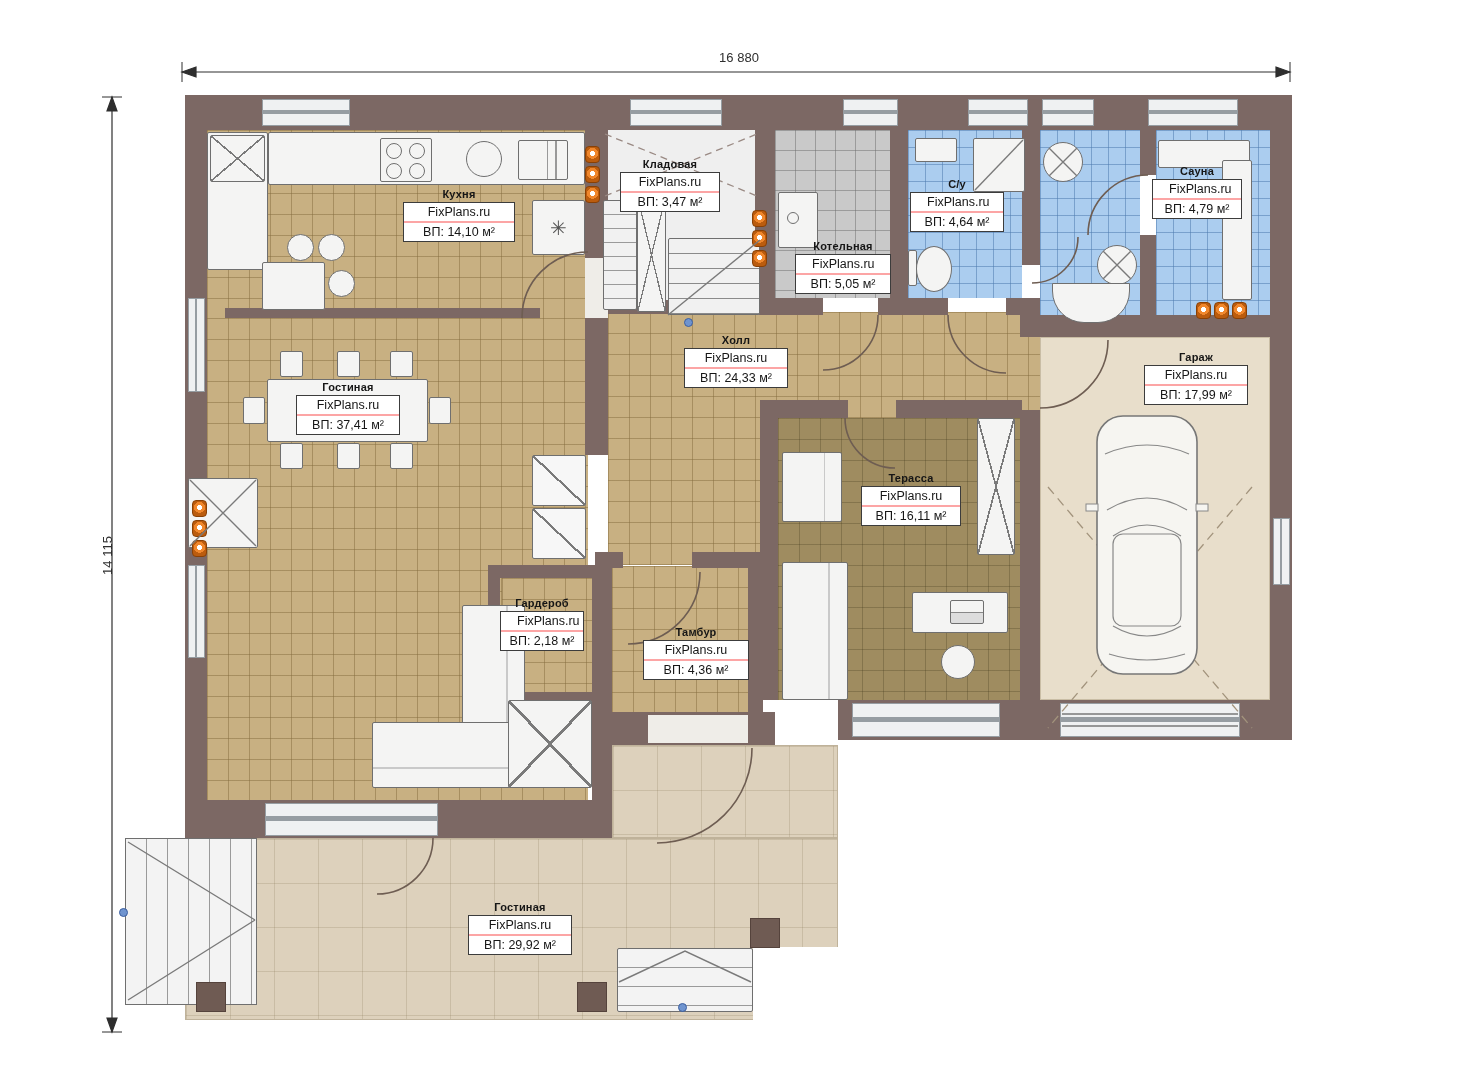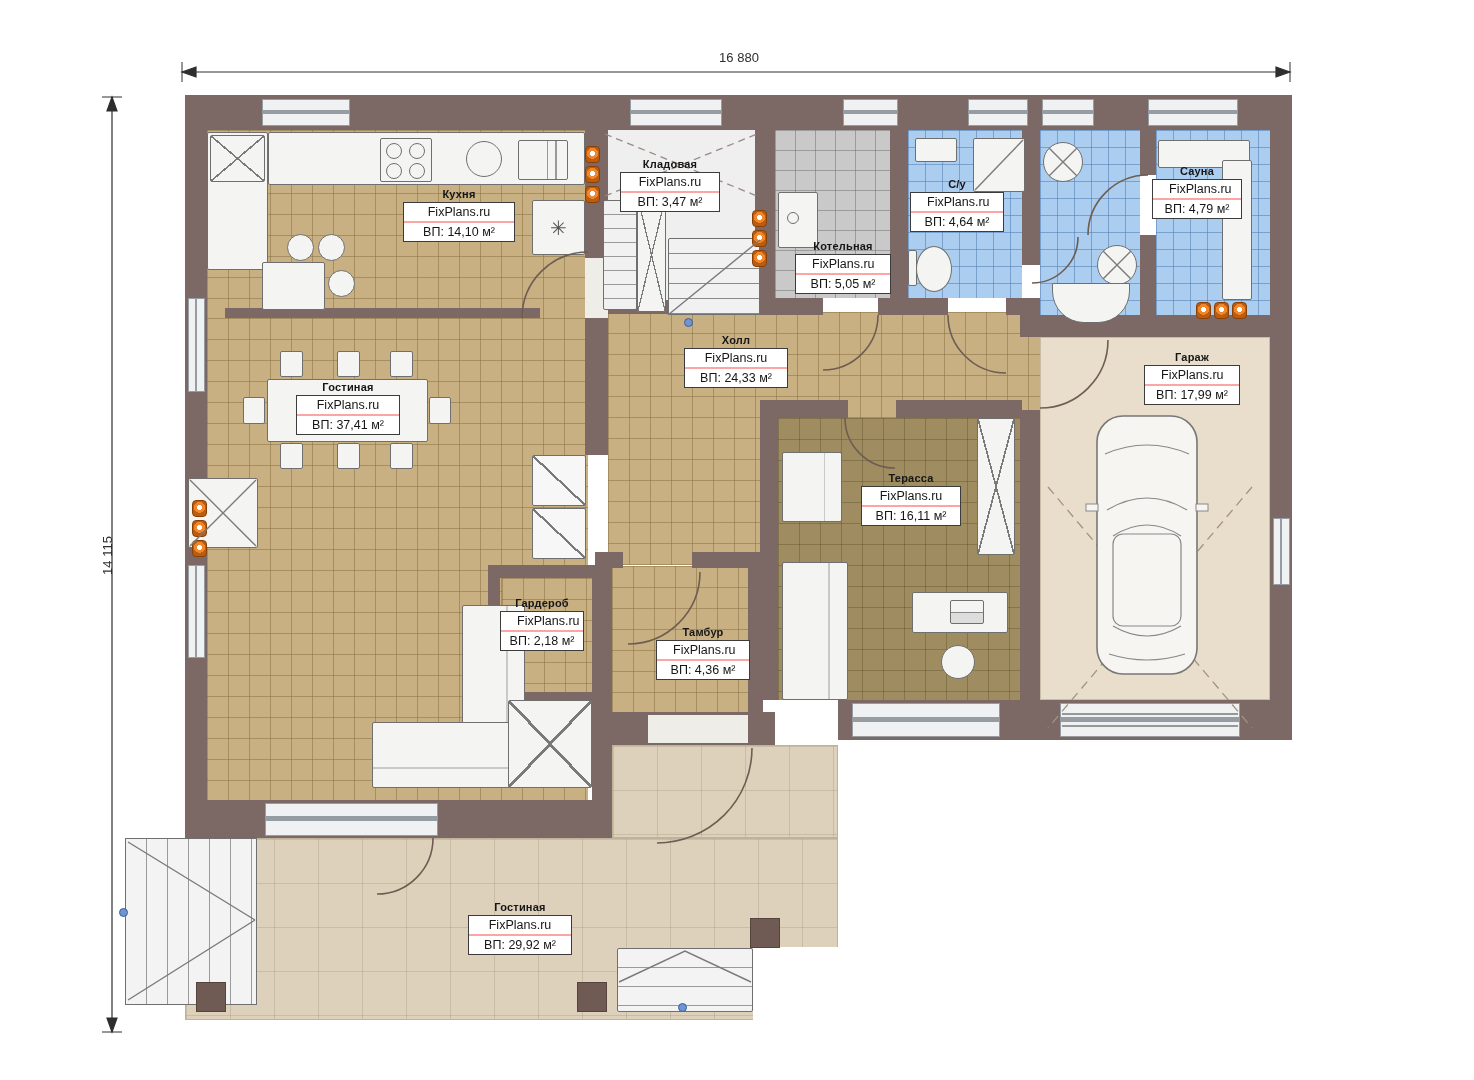--- a/index.html
+++ b/index.html
@@ -306,42 +306,42 @@
         <div class="ar">ВП: 24,33 м²</div>
       </div>
   </div>
   <div class="room-label" style="left:296px;top:381px;width:104px;">
     <div class="room-name">Гостиная</div>
     <div class="room-box">
         <div class="wm">FixPlans.ru</div>
         <div class="ar">ВП: 37,41 м²</div>
       </div>
   </div>
-  <div class="room-label" style="left:1144px;top:351px;width:96px;">
+  <div class="room-label" style="left:1144px;top:351px;width:104px;">
     <div class="room-name">Гараж</div>
     <div class="room-box">
         <div class="wm">FixPlans.ru</div>
         <div class="ar">ВП: 17,99 м²</div>
       </div>
   </div>
   <div class="room-label" style="left:861px;top:472px;width:100px;">
     <div class="room-name">Терасса</div>
     <div class="room-box">
         <div class="wm">FixPlans.ru</div>
         <div class="ar">ВП: 16,11 м²</div>
       </div>
   </div>
   <div class="room-label" style="left:500px;top:597px;width:84px;">
     <div class="room-name">Гардероб</div>
     <div class="room-box">
         <div class="wm">FixPlans.ru</div>
         <div class="ar">ВП: 2,18 м²</div>
       </div>
   </div>
-  <div class="room-label" style="left:643px;top:626px;width:94px;margin-left:13px;">
+  <div class="room-label" style="left:643px;top:626px;width:106px;">
     <div class="room-name">Тамбур</div>
     <div class="room-box">
         <div class="wm">FixPlans.ru</div>
         <div class="ar">ВП: 4,36 м²</div>
       </div>
   </div>
   <div class="room-label" style="left:468px;top:901px;width:104px;">
     <div class="room-name">Гостиная</div>
     <div class="room-box">
         <div class="wm">FixPlans.ru</div>

